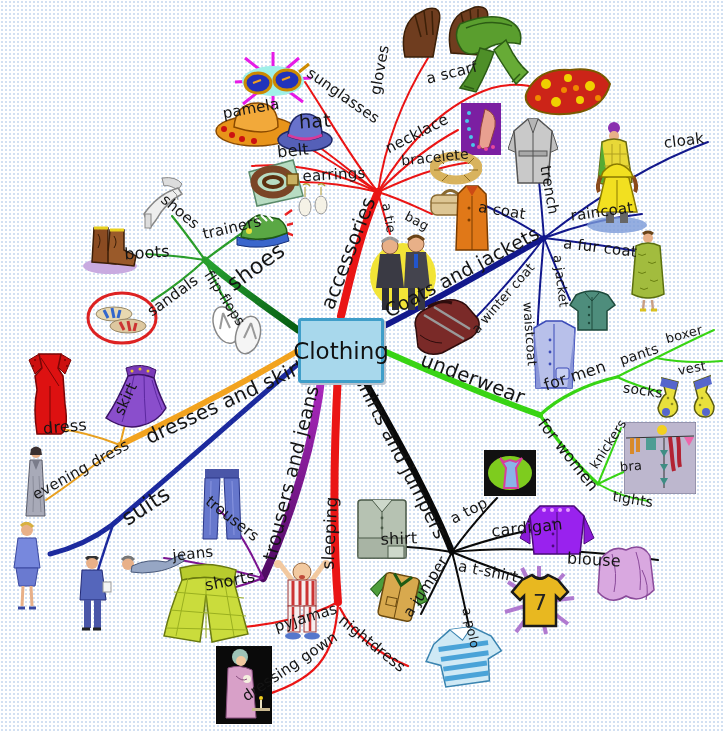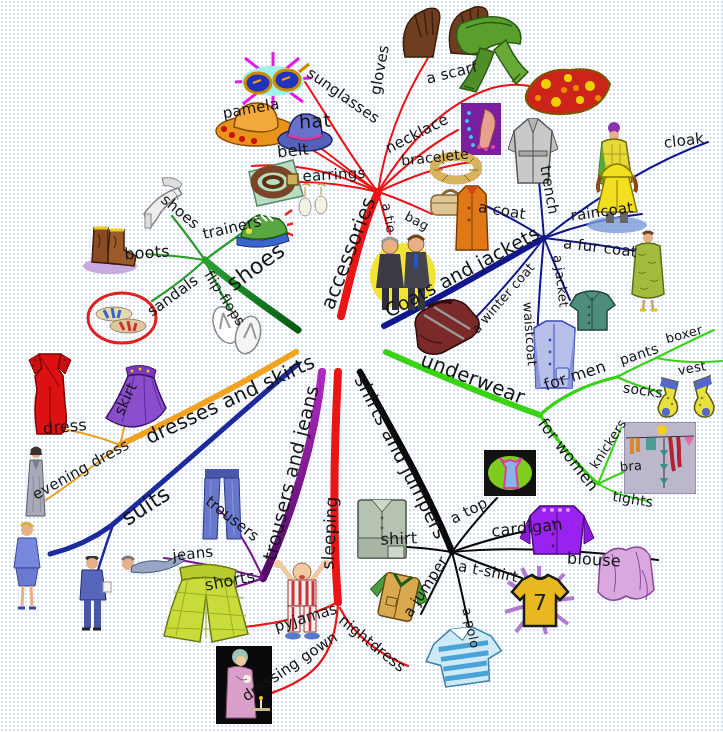--- a/index.html
+++ b/index.html
@@ -615,14 +615,17 @@
 <div class="lbl" style="left:65px;top:427px;font-size:16px;--r:-5deg">dress</div>
 <div class="lbl" style="left:126px;top:399px;font-size:15px;--r:-65deg">skirt</div>
 <div class="lbl" style="left:81px;top:470px;font-size:15px;--r:-29deg">evening dress</div>
 
 <div class="lbl" style="left:180px;top:212px;font-size:15px;--r:40deg">shoes</div>
 <div class="lbl" style="left:232px;top:228px;font-size:15px;--r:-13deg">trainers</div>
 <div class="lbl" style="left:147px;top:253px;font-size:16px;--r:-4deg">boots</div>
 <div class="lbl" style="left:173px;top:296px;font-size:15px;--r:-36deg">sandals</div>
 <div class="lbl" style="left:225px;top:298px;font-size:14px;--r:57deg">flip-flops</div>
 
-
+<div id="center-node">
+  <span>Clothing</span>
 </div>
 
+</div>
+
 </body></html>

